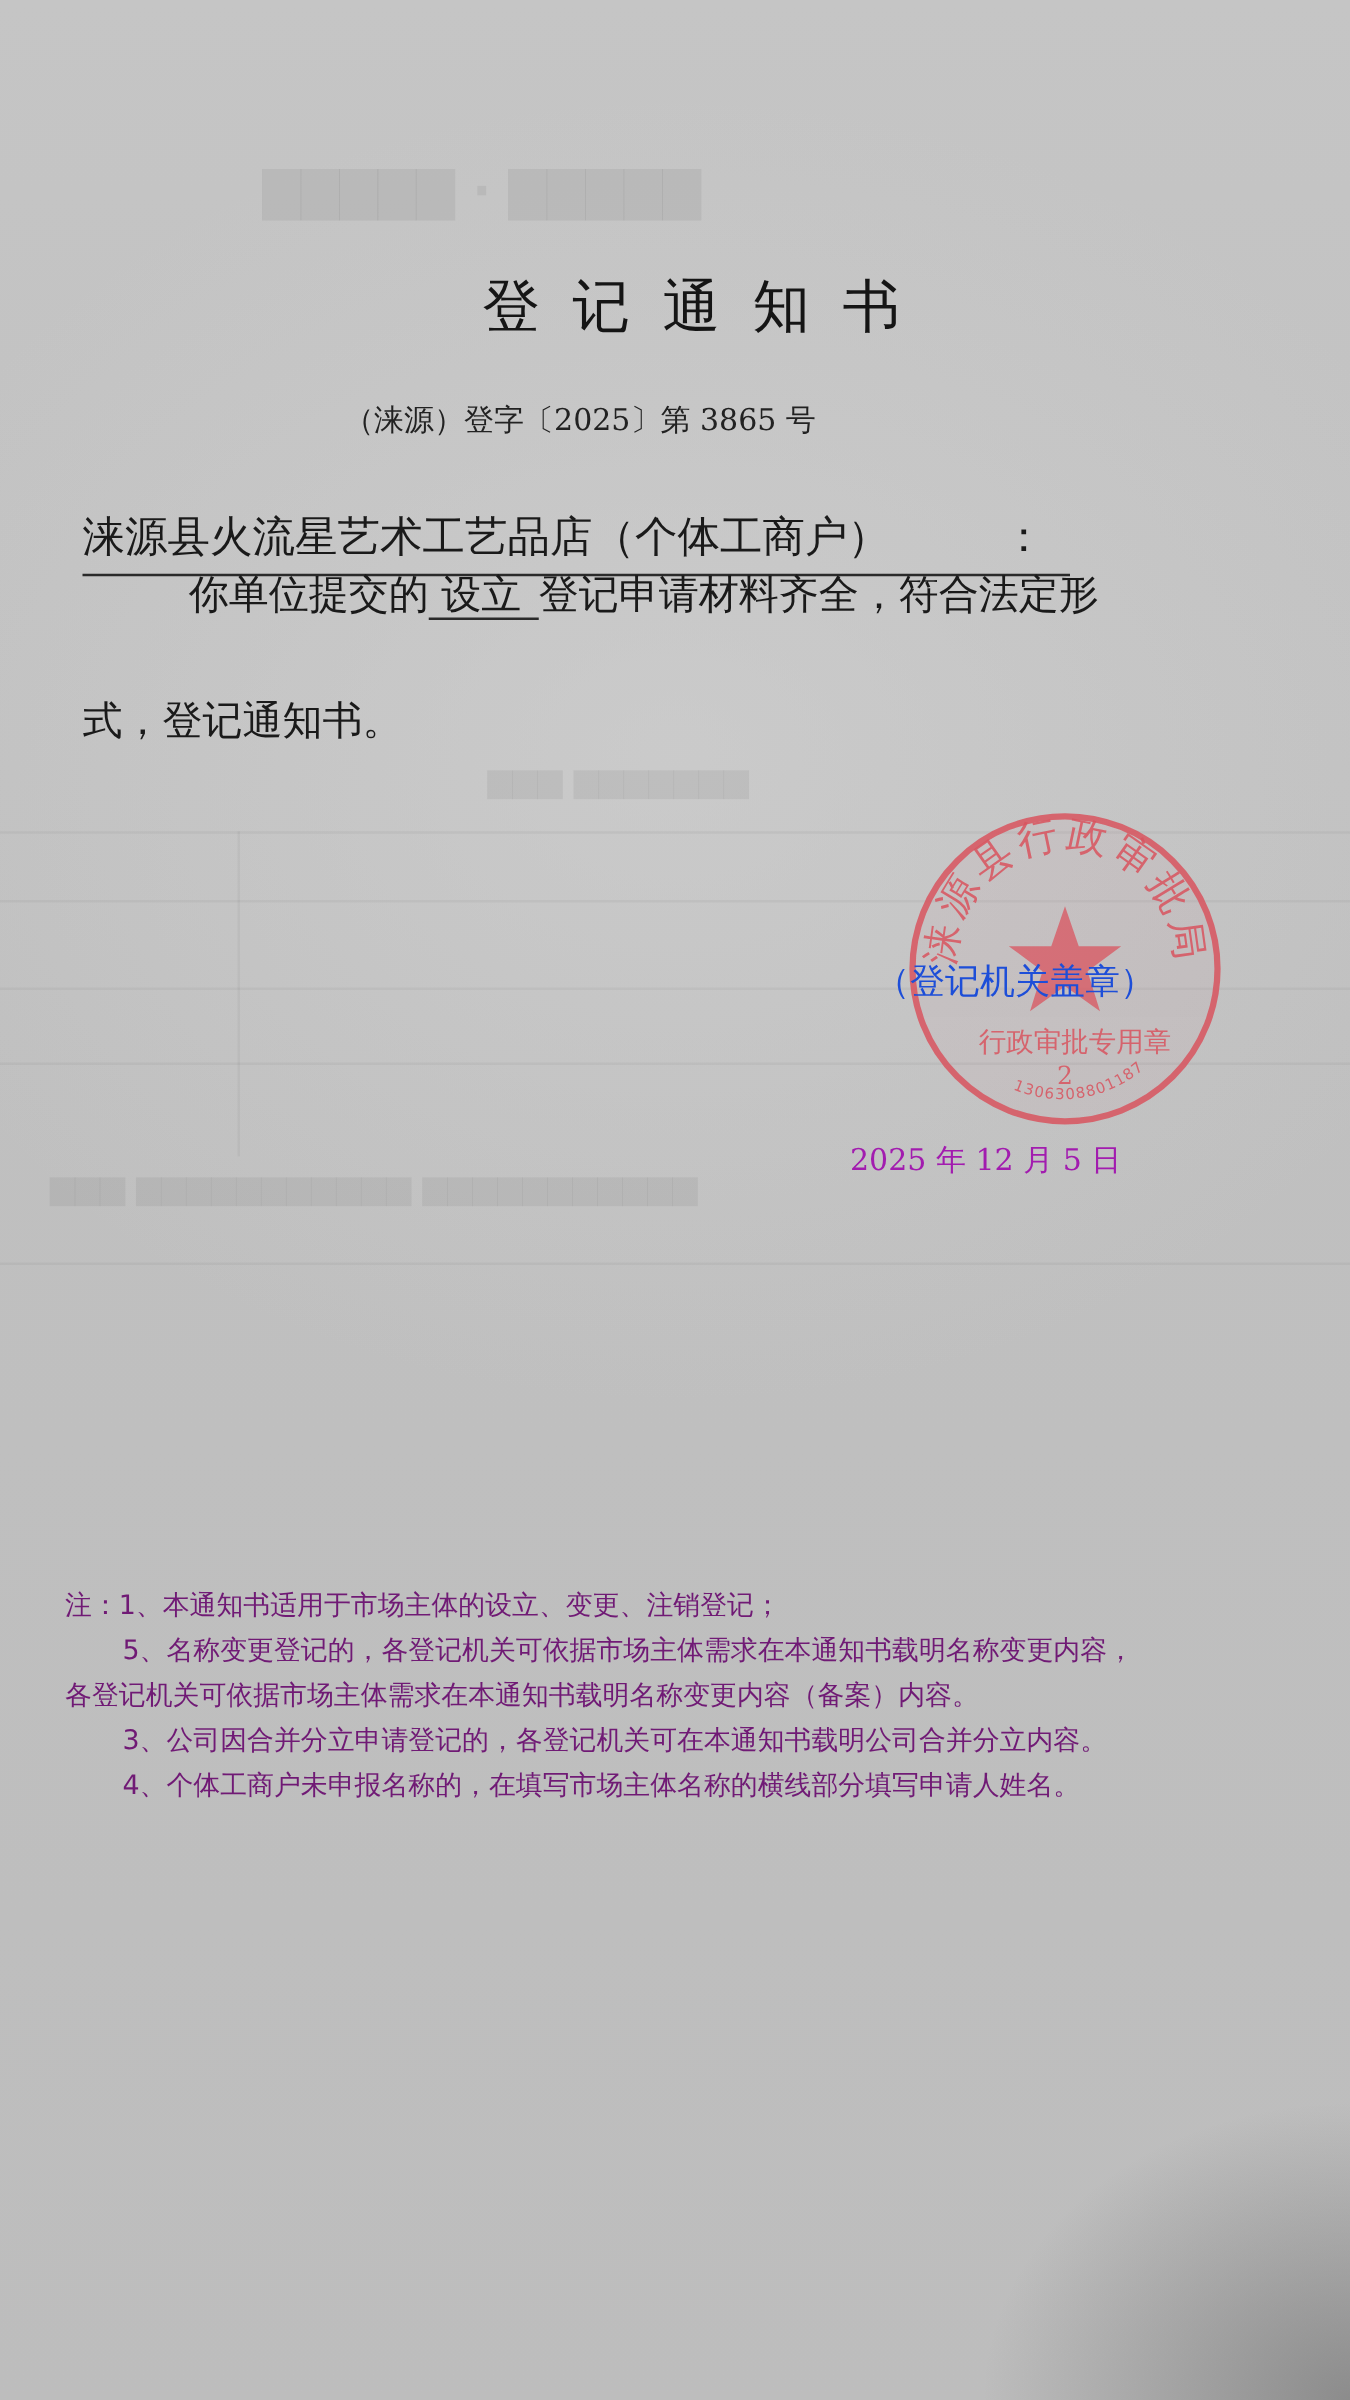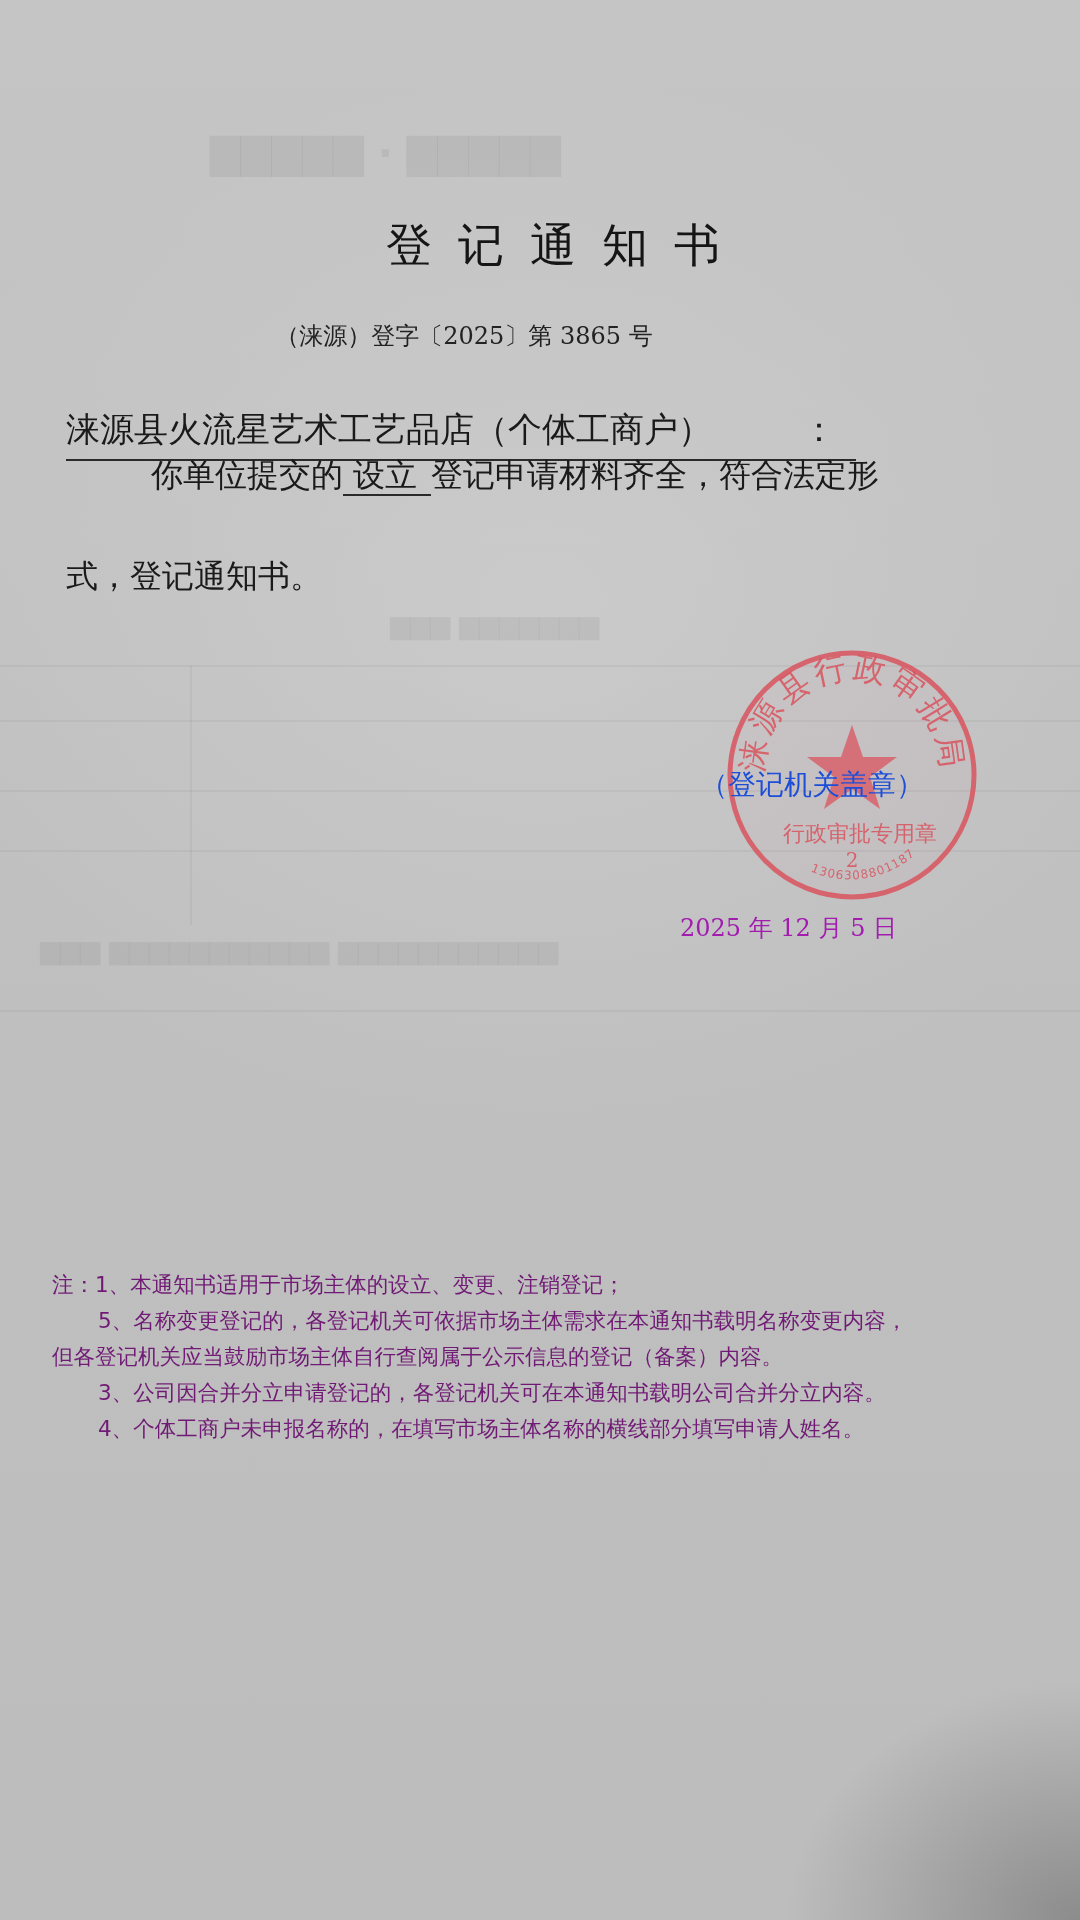--- a/index.html
+++ b/index.html
@@ -175,16 +175,16 @@
   </text>
 </svg>
 
 <div class="sealnote">（登记机关盖章）</div>
 
 <div class="date">2025 年 12 月 5 日</div>
 
 <div class="notes">
   <div class="n"><span>注：</span><span>1、本通知书适用于市场主体的设立、变更、注销登记；</span></div>
   <div class="n indent">5、名称变更登记的，各登记机关可依据市场主体需求在本通知书载明名称变更内容，</div>
-  <div class="n">但各登记机关应当鼓励市场主体自行查阅属于公示信息的登记（备案）内容。</div>
+  <div class="n">各登记机关可依据市场主体需求在本通知书载明名称变更内容（备案）内容。</div>
   <div class="n indent">3、公司因合并分立申请登记的，各登记机关可在本通知书载明公司合并分立内容。</div>
   <div class="n indent">4、个体工商户未申报名称的，在填写市场主体名称的横线部分填写申请人姓名。</div>
 </div>
 
 </body></html>

